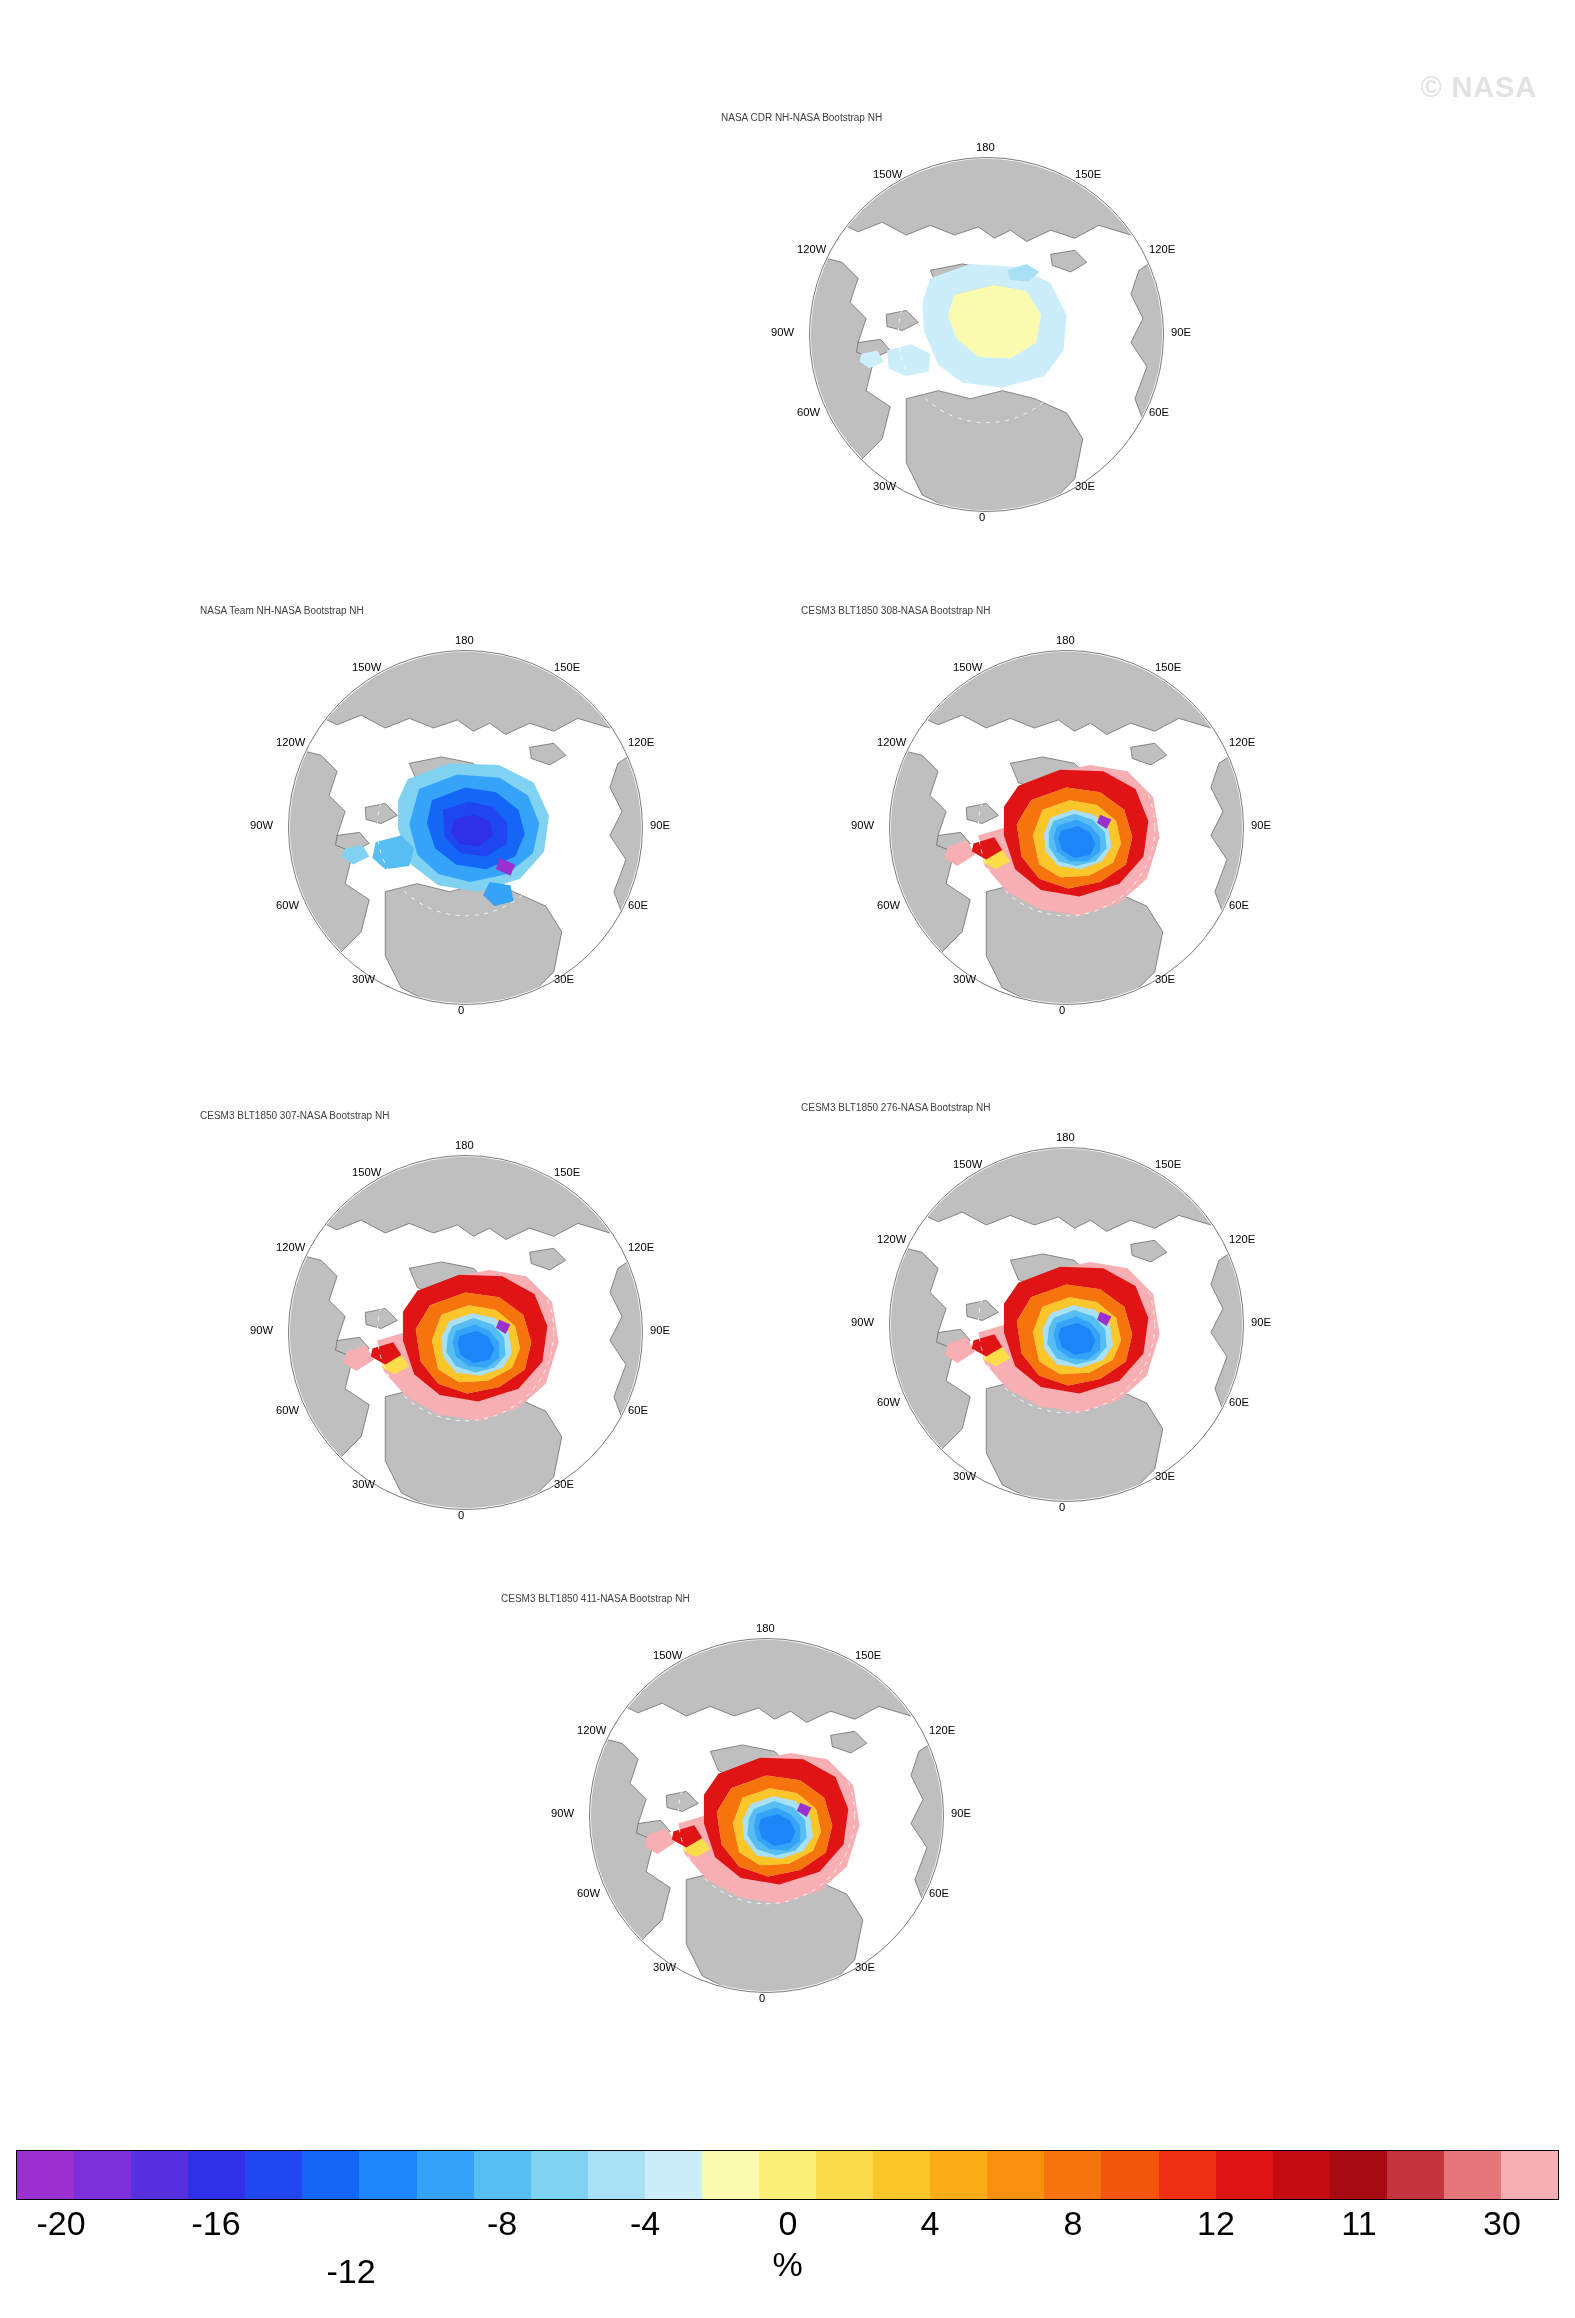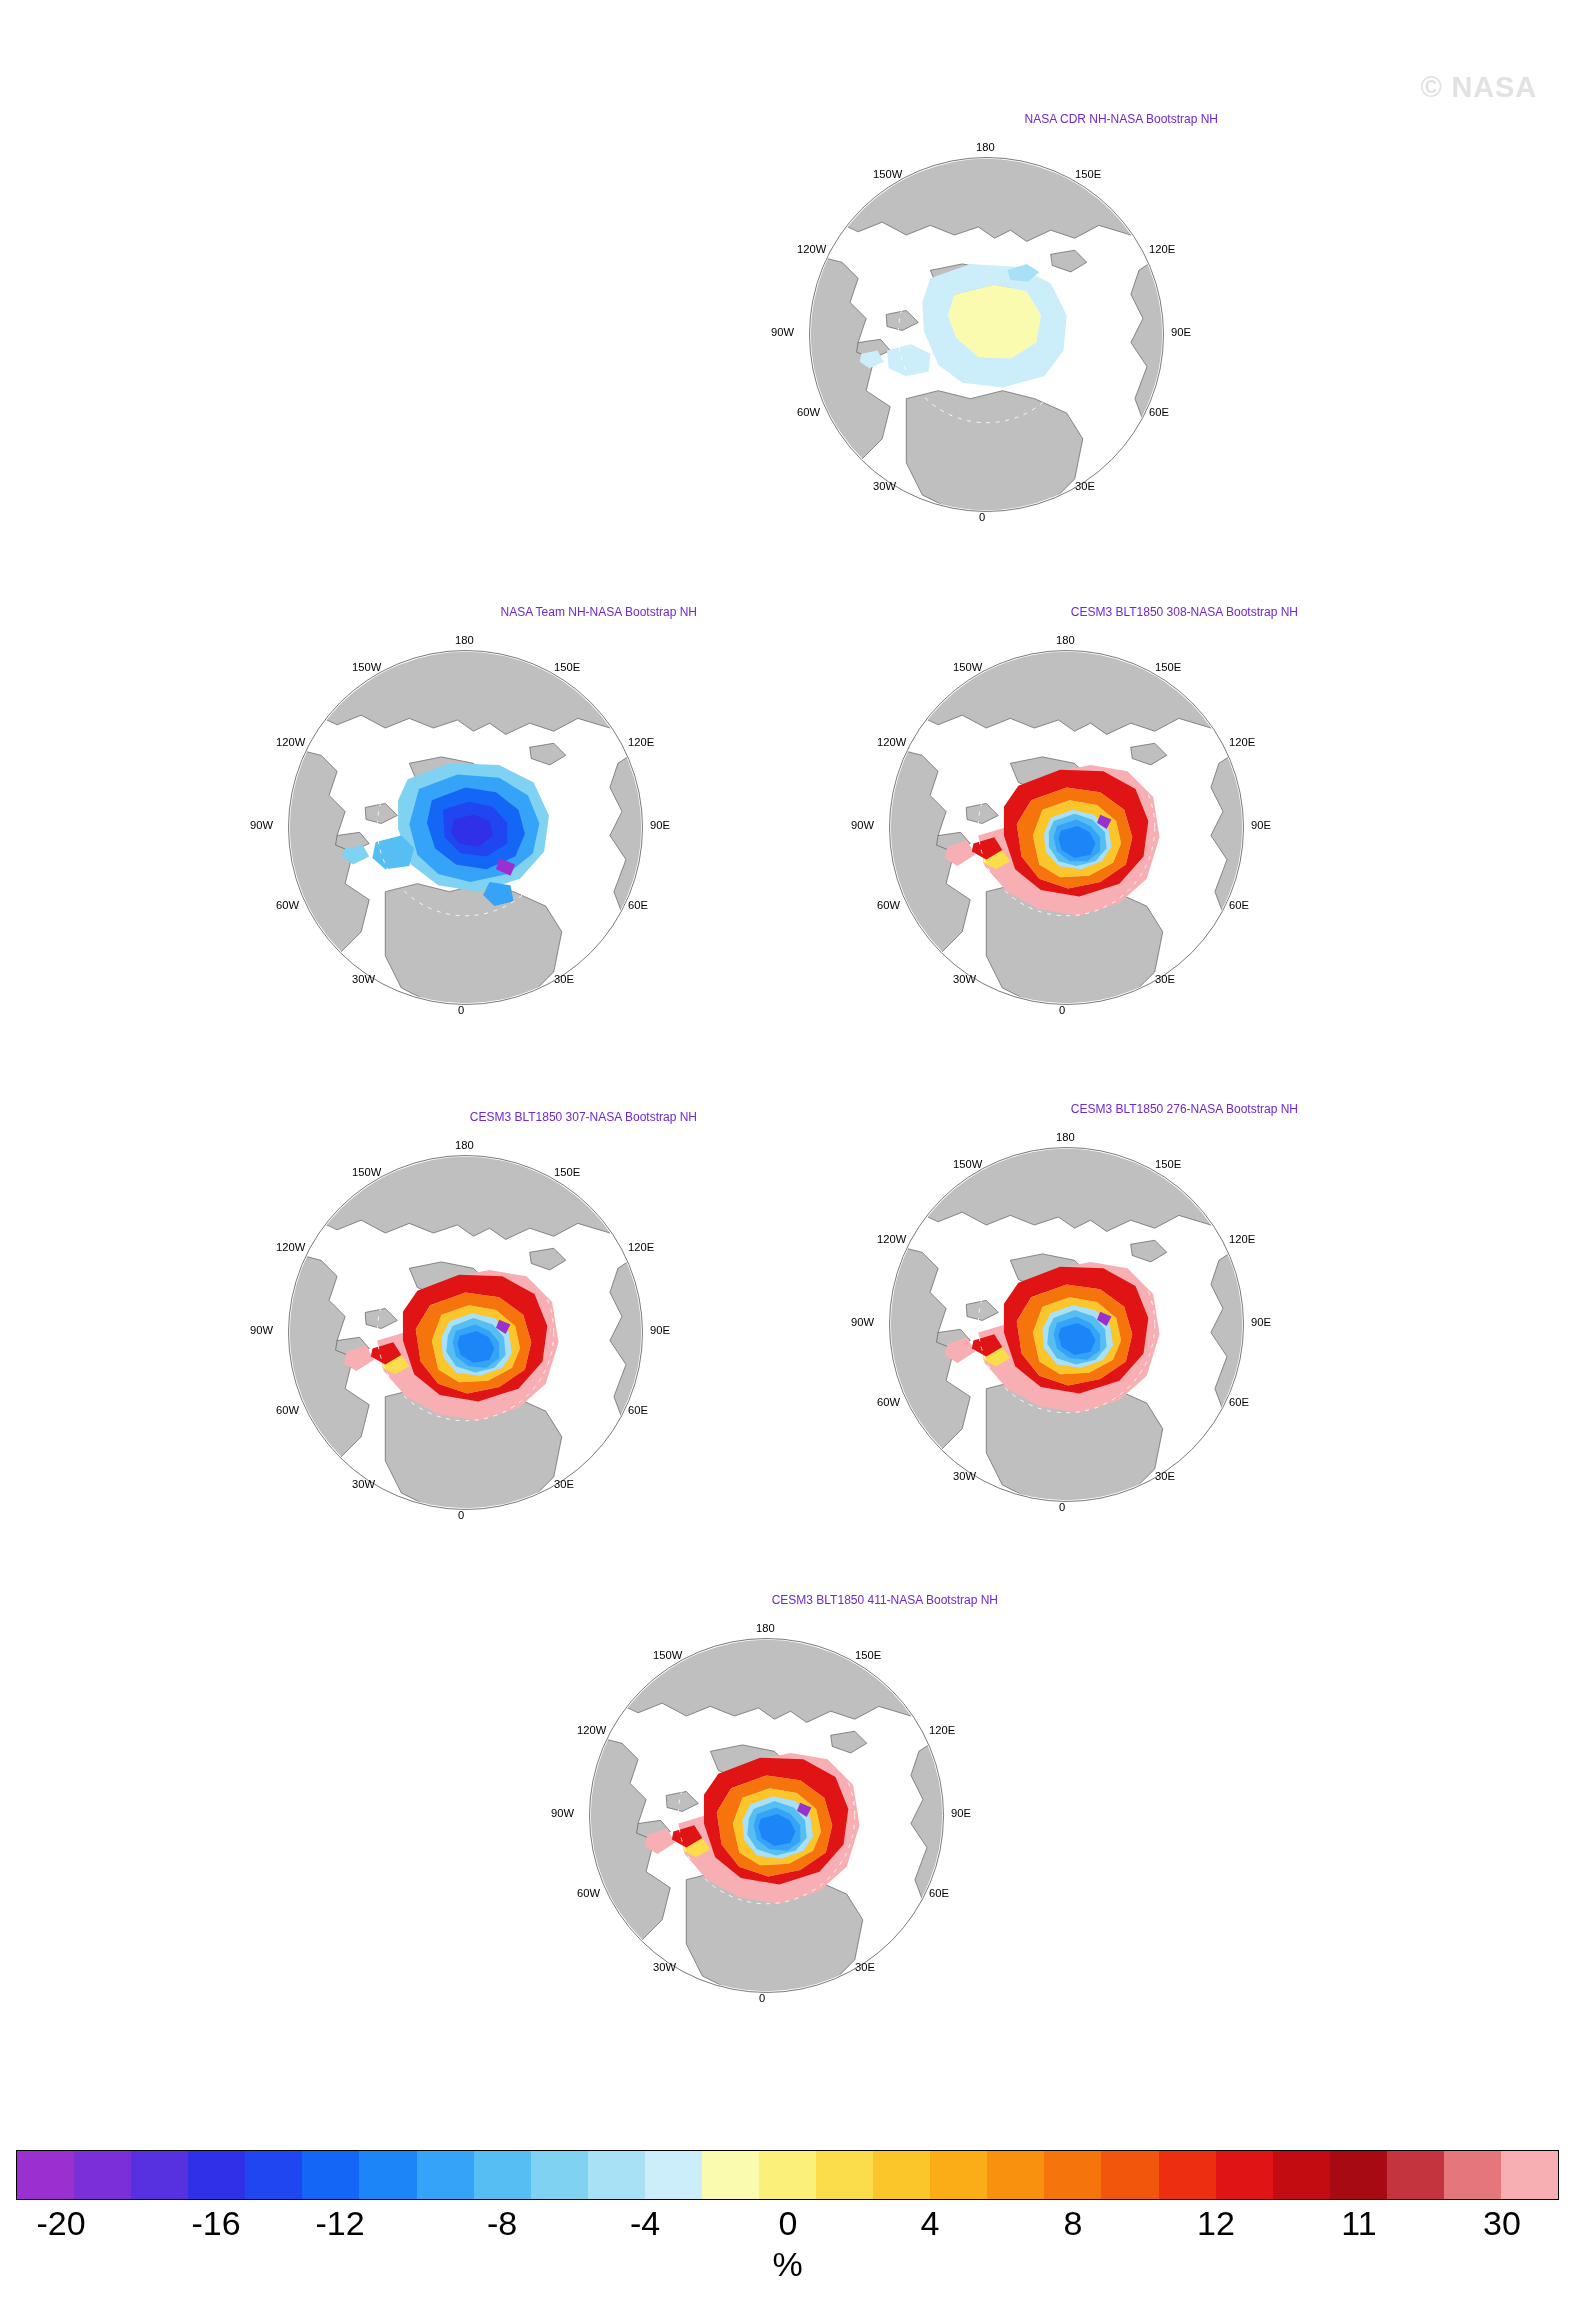--- a/index.html
+++ b/index.html
@@ -41,23 +41,23 @@
 
   
   .panel {
     position: absolute;
   }
   .panel-title {
     position: absolute;
     top: 0;
     left: 0;
     width: 100%;
-    text-align: right;
-    font-size: 12px;
-    color: #6d28d9;
+    text-align: left;
+    font-size: 10px;
+    color: #404040;
     white-space: nowrap;
   }
   .globe-wrap {
     position: absolute;
     left: 0;
     top: 22.4px;
     width: 100%;
     height: 100%;
   }
   .globe {
@@ -485,21 +485,21 @@
         <div class="swatch" style="background: rgb(224, 20, 20);"></div>
         <div class="swatch" style="background: rgb(195, 12, 18);"></div>
         <div class="swatch" style="background: rgb(168, 10, 20);"></div>
         <div class="swatch" style="background: rgb(196, 52, 62);"></div>
         <div class="swatch" style="background: rgb(228, 118, 124);"></div>
         <div class="swatch" style="background: rgb(247, 175, 180);"></div>
       </div>
     <div id="colorbar-labels">
         <span style="left: 61px;">-20</span>
         <span style="left: 216px;">-16</span>
-        <span style="left: 340px;">-12</span>
+        <span style="left: 351px; margin-top: 48px;">-12</span>
         <span style="left: 502px;">-8</span>
         <span style="left: 645px;">-4</span>
         <span style="left: 788px;">0</span>
         <span style="left: 930px;">4</span>
         <span style="left: 1073px;">8</span>
         <span style="left: 1216px;">12</span>
         <span style="left: 1359px;">11</span>
         <span style="left: 1502px;">30</span>
       </div>
     <div id="colorbar-units">%</div>

